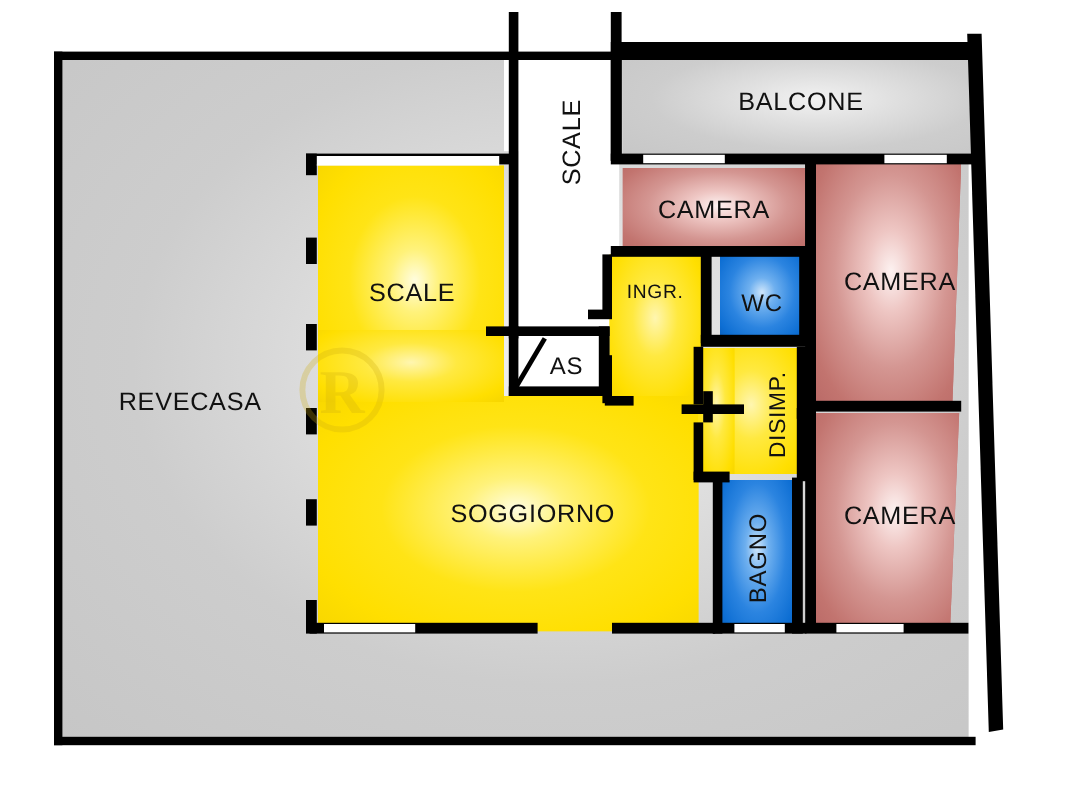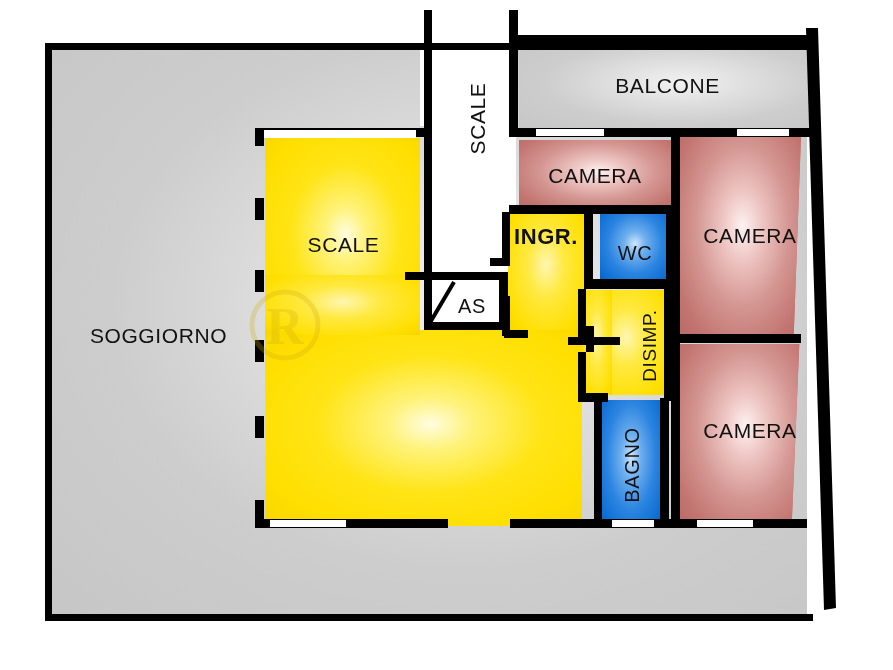--- a/index.html
+++ b/index.html
@@ -158,30 +158,31 @@
   <div class="wall" style="left:424px;top:272px;width:8px;height:58px;"></div>
 
   <div class="abs" style="left:248px;top:286px;width:400px;height:78px;opacity:.28;
               display:flex;align-items:center;gap:6px;">
     <svg width="74" height="74" viewBox="0 0 74 74" style="flex:0 0 auto;">
       <circle cx="37" cy="37" r="33" fill="none" stroke="#cfae10" stroke-width="5"></circle>
       <text x="37" y="56" text-anchor="middle" font-family="Liberation Serif, serif" font-size="52" font-weight="bold" fill="#cfae10">R</text>
     </svg>
   </div>
 
-  <div class="lbl" style="left:86px;top:325px;width:145px;font-size:21px;">SOGGIORNO</div>
+  <div class="lbl" style="left:86px;top:325px;width:145px;font-size:21px;">REVECASA</div>
 
   <div class="lbl" style="left:590px;top:75px;width:155px;font-size:21px;">BALCONE</div>
 
   <div class="lbl vlbl" style="left:417px;top:108px;width:120px;font-size:21px;transform:rotate(-90deg);">SCALE</div>
 
   <div class="lbl" style="left:286px;top:234px;width:115px;font-size:21px;">SCALE</div>
 
+  <div class="lbl" style="left:358px;top:418px;width:172px;font-size:21px;">SOGGIORNO</div>
 
-  <div class="lbl" style="left:508px;top:226px;width:76px;font-size:22px;font-weight:bold;">INGR.</div>
+  <div class="lbl" style="left:508px;top:236px;width:76px;font-size:16px;">INGR.</div>
 
   <div class="lbl" style="left:450px;top:296px;width:44px;font-size:20px;">AS</div>
 
   <div class="lbl vlbl" style="left:594px;top:336px;width:110px;font-size:19px;transform:rotate(-90deg);">DISIMP.</div>
 
   <div class="lbl" style="left:606px;top:243px;width:58px;font-size:20px;">WC</div>
 
   <div class="lbl vlbl" style="left:586px;top:455px;width:92px;font-size:20px;transform:rotate(-90deg);">BAGNO</div>
 
   <div class="lbl" style="left:529px;top:165px;width:132px;font-size:21px;">CAMERA</div>

